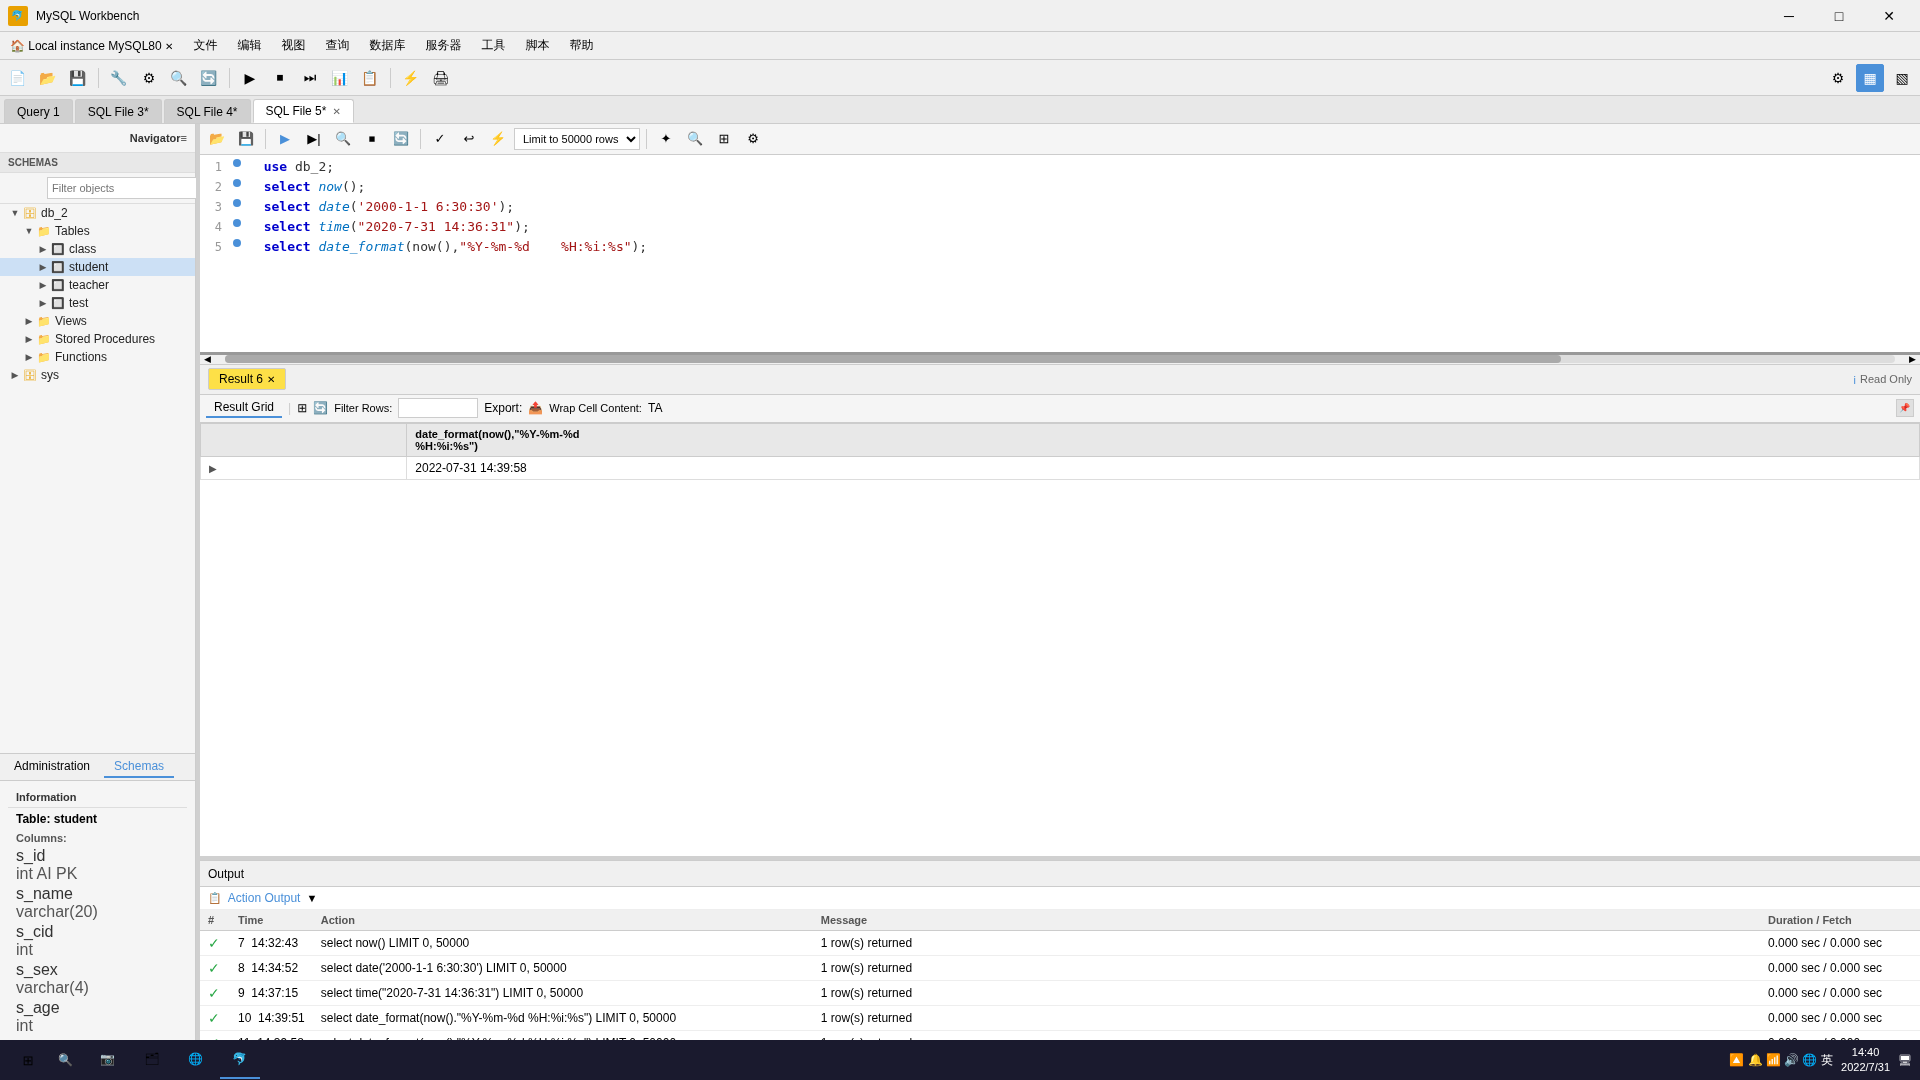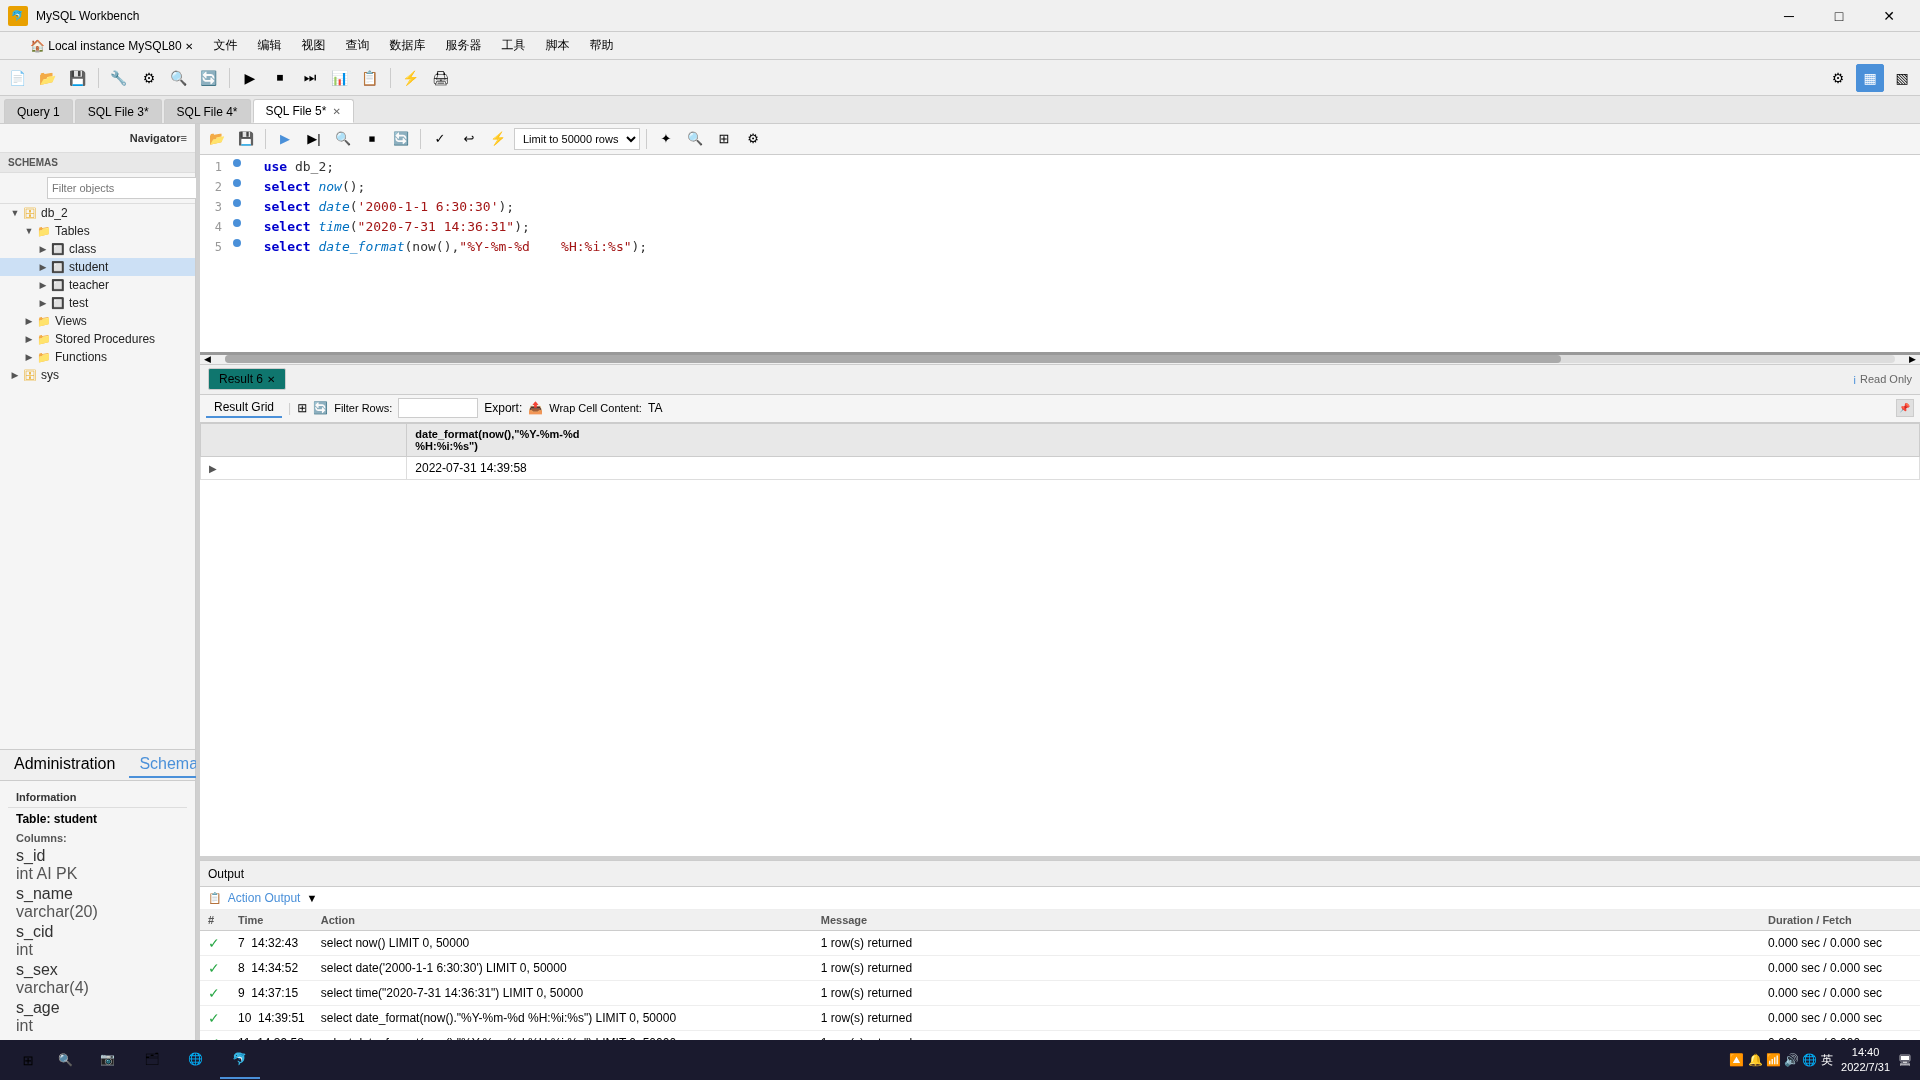--- a/index.html
+++ b/index.html
@@ -6,21 +6,21 @@
     body { font-family: 'Segoe UI', Arial, sans-serif; font-size: 12px; background: #f0f0f0; width: 1920px; height: 1080px; overflow: hidden; }
 
     
     .title-bar { background: #f0f0f0; height: 32px; display: flex; align-items: center; padding: 0 8px; border-bottom: 1px solid #ccc; }
     .title-bar-icon { width: 20px; height: 20px; margin-right: 8px; background: #e8a000; border-radius: 2px; display: flex; align-items: center; justify-content: center; color: white; font-size: 10px; font-weight: bold; }
     .title-bar-text { flex: 1; font-size: 12px; }
     .title-bar-controls { display: flex; gap: 4px; }
     .title-bar-btn { width: 46px; height: 32px; border: none; background: transparent; cursor: pointer; font-size: 14px; display: flex; align-items: center; justify-content: center; }
 
     
-    .menu-bar { background: #f0f0f0; height: 28px; display: flex; align-items: center; padding: 0 20px; border-bottom: 1px solid #ccc; }
+    .menu-bar { background: #f0f0f0; height: 28px; display: flex; align-items: center; padding: 0 0; border-bottom: 1px solid #ccc; }
     .menu-item { padding: 4px 10px; cursor: pointer; font-size: 12px; }
 
     
     .toolbar { background: #f0f0f0; height: 36px; display: flex; align-items: center; padding: 0 4px; border-bottom: 1px solid #ccc; gap: 2px; }
     .toolbar-btn { width: 28px; height: 28px; border: 1px solid transparent; background: transparent; cursor: pointer; display: flex; align-items: center; justify-content: center; font-size: 14px; border-radius: 2px; }
     .toolbar-sep { width: 1px; height: 20px; background: #ccc; margin: 0 4px; }
 
     
     .tab-bar { background: #e8e8e8; height: 28px; display: flex; align-items: flex-end; padding: 0 0 0 4px; border-bottom: 1px solid #ccc; }
     .tab { height: 24px; padding: 0 12px; border: 1px solid #ccc; border-bottom: none; background: #d0d0d0; cursor: pointer; display: flex; align-items: center; gap: 6px; font-size: 12px; margin-right: 2px; border-radius: 3px 3px 0 0; }
@@ -65,21 +65,21 @@
 
     
     .code-scroll { height: 10px; background: #f0f0f0; border-bottom: 1px solid #ccc; display: flex; align-items: center; }
     .scroll-track { flex: 1; height: 8px; background: #ddd; margin: 0 10px; border-radius: 4px; position: relative; }
     .scroll-thumb { position: absolute; left: 0; width: 80%; height: 8px; background: #aaa; border-radius: 4px; }
 
     
     .result-area { display: flex; flex-direction: column; background: white; height: calc(100% - 380px - 34px); overflow: hidden; }
     .result-toolbar { height: 30px; background: #f0f0f0; display: flex; align-items: center; padding: 0 8px; gap: 6px; border-bottom: 1px solid #ccc; }
     .result-tab { padding: 3px 10px; border: 1px solid #ccc; background: white; cursor: pointer; font-size: 12px; border-radius: 2px; display: flex; align-items: center; gap: 4px; }
-    .result-tab.active { background: #0f766e; }
+    .result-tab.active { background: #fde047; }
     .read-only-badge { margin-left: auto; color: #666; font-size: 11px; display: flex; align-items: center; gap: 4px; }
 
     
     .grid-toolbar { height: 28px; background: #f5f5f5; display: flex; align-items: center; padding: 0 6px; gap: 6px; border-bottom: 1px solid #ccc; }
     .grid-tab { padding: 2px 8px; font-size: 12px; cursor: pointer; border-bottom: 2px solid #4a90d9; }
     .grid-sep { color: #ccc; }
     .filter-label { font-size: 11px; }
     .filter-box { height: 20px; width: 80px; border: 1px solid #ccc; font-size: 11px; padding: 0 4px; }
     .export-label { font-size: 12px; text-align: center; }
     .wrap-label { font-size: 11px; }
@@ -104,21 +104,21 @@
     .info-tabs { display: flex; border-top: 1px solid #ccc; margin-top: auto; }
     .info-tab { padding: 4px 12px; font-size: 11px; cursor: pointer; border-top: 2px solid transparent; }
     .info-tab.active { border-top-color: #4a90d9; color: #4a90d9; }
 
     
     .splitter-h { height: 4px; background: #d0d0d0; cursor: row-resize; }
     .splitter-v { width: 4px; background: #d0d0d0; cursor: col-resize; }
 
     
     .admin-tabs { display: flex; border-top: 1px solid #ccc; padding: 2px 4px; gap: 4px; background: #f0f0f0; }
-    .admin-tab { padding: 3px 10px; font-size: 16px; cursor: pointer; border-bottom: 2px solid transparent; }
+    .admin-tab { padding: 3px 10px; font-size: 12px; cursor: pointer; border-bottom: 2px solid transparent; }
     .admin-tab.active { border-bottom-color: #4a90d9; color: #4a90d9; }
 
     
     .taskbar { position: fixed; bottom: 0; left: 0; right: 0; height: 40px; background: #1a1a2e; display: flex; align-items: center; padding: 0 8px; z-index: 1000; }
     .taskbar-start { width: 40px; height: 30px; background: transparent; border: none; cursor: pointer; display: flex; align-items: center; justify-content: center; }
     .taskbar-search { width: 36px; height: 30px; display: flex; align-items: center; justify-content: center; cursor: pointer; }
     .taskbar-apps { display: flex; gap: 4px; margin-left: 4px; }
     .taskbar-app { width: 40px; height: 38px; display: flex; align-items: center; justify-content: center; cursor: pointer; border-bottom: 2px solid transparent; }
     .taskbar-app.active { border-bottom-color: #4a90d9; }
     .taskbar-right { margin-left: auto; display: flex; align-items: center; gap: 8px; color: white; font-size: 11px; }

